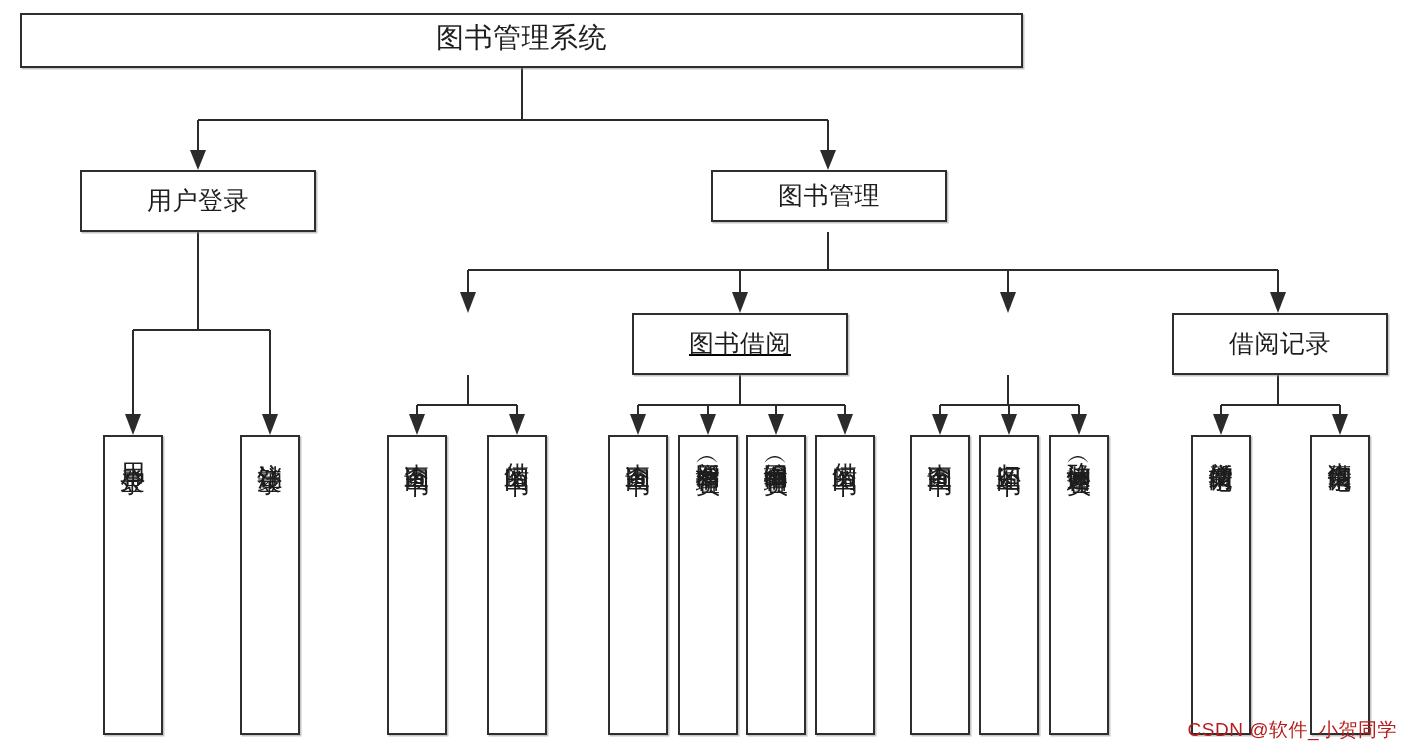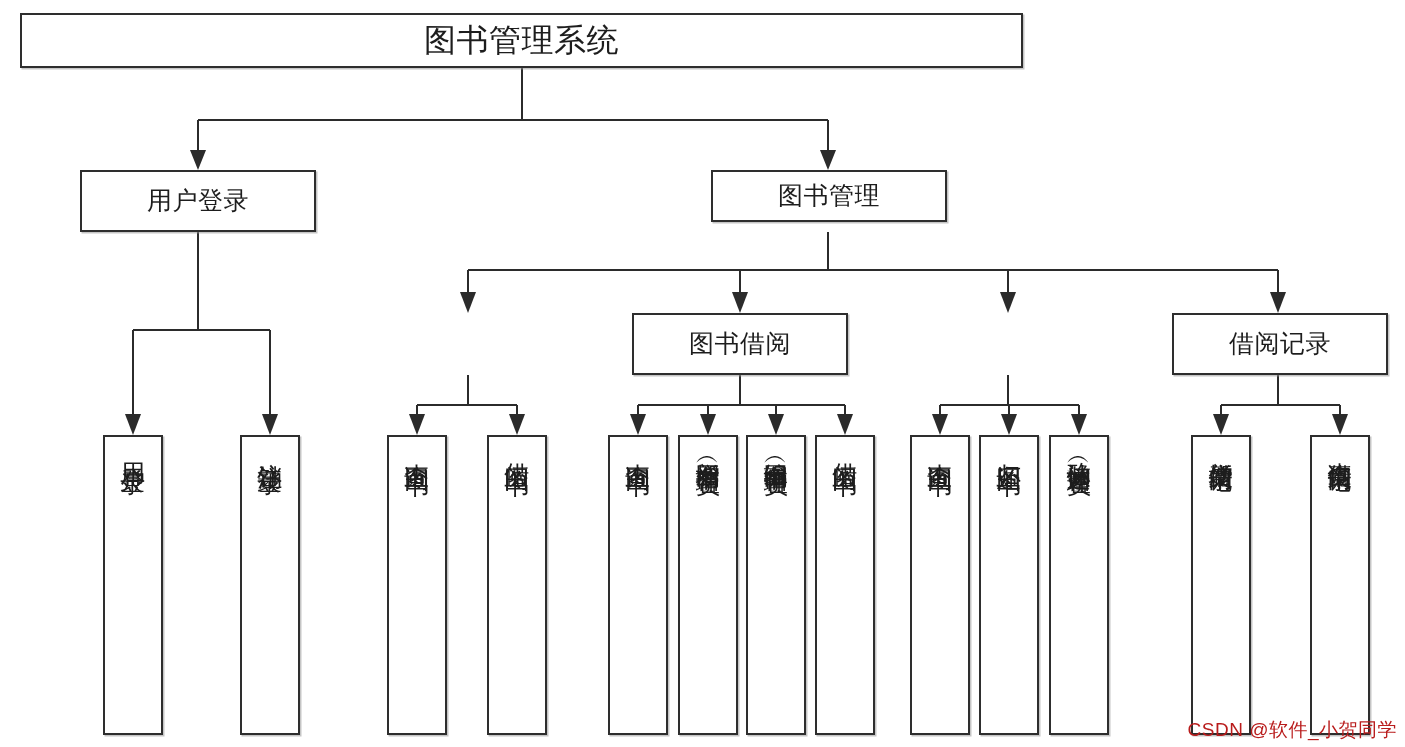--- a/index.html
+++ b/index.html
@@ -53,21 +53,22 @@
     letter-spacing: 0.5px;
     text-align: center;
     white-space: nowrap;
   }
   
   .node.horiz .label {
     font-size: 25px;
     line-height: 1.1;
   }
   .node.root .label {
-    font-size: 32px;
+    font-size: 28px;
+    font-family: Liberation Mono, monospace;
   }
   
   .node.vert {
     align-items: flex-start;
     justify-content: center;
     padding-top: 6px;
   }
   .node.vert .label {
     writing-mode: vertical-rl;
     text-orientation: upright;
@@ -168,21 +169,21 @@
 
   <div class="node horiz" style="left:80px; top:170px; width:236px; height:62px;">
     <span class="label">用户登录</span>
   </div>
 
   <div class="node horiz" style="left:711px; top:170px; width:236px; height:52px;">
     <span class="label">图书管理</span>
   </div>
 
 
-  <div class="node horiz" style="left:632px; top:313px; width:216px; height:62px;">
+  <div class="node horiz" style="left:632px; top:313px; width:216px; height:62px;text-decoration:underline;">
     <span class="label">图书借阅</span>
   </div>
 
 
   <div class="node horiz" style="left:1172px; top:313px; width:216px; height:62px;">
     <span class="label">借阅记录</span>
   </div>
 
   <div class="node vert" style="left:103px; top:435px; width:60px; height:300px;">
     <span class="label">用户登录</span>

